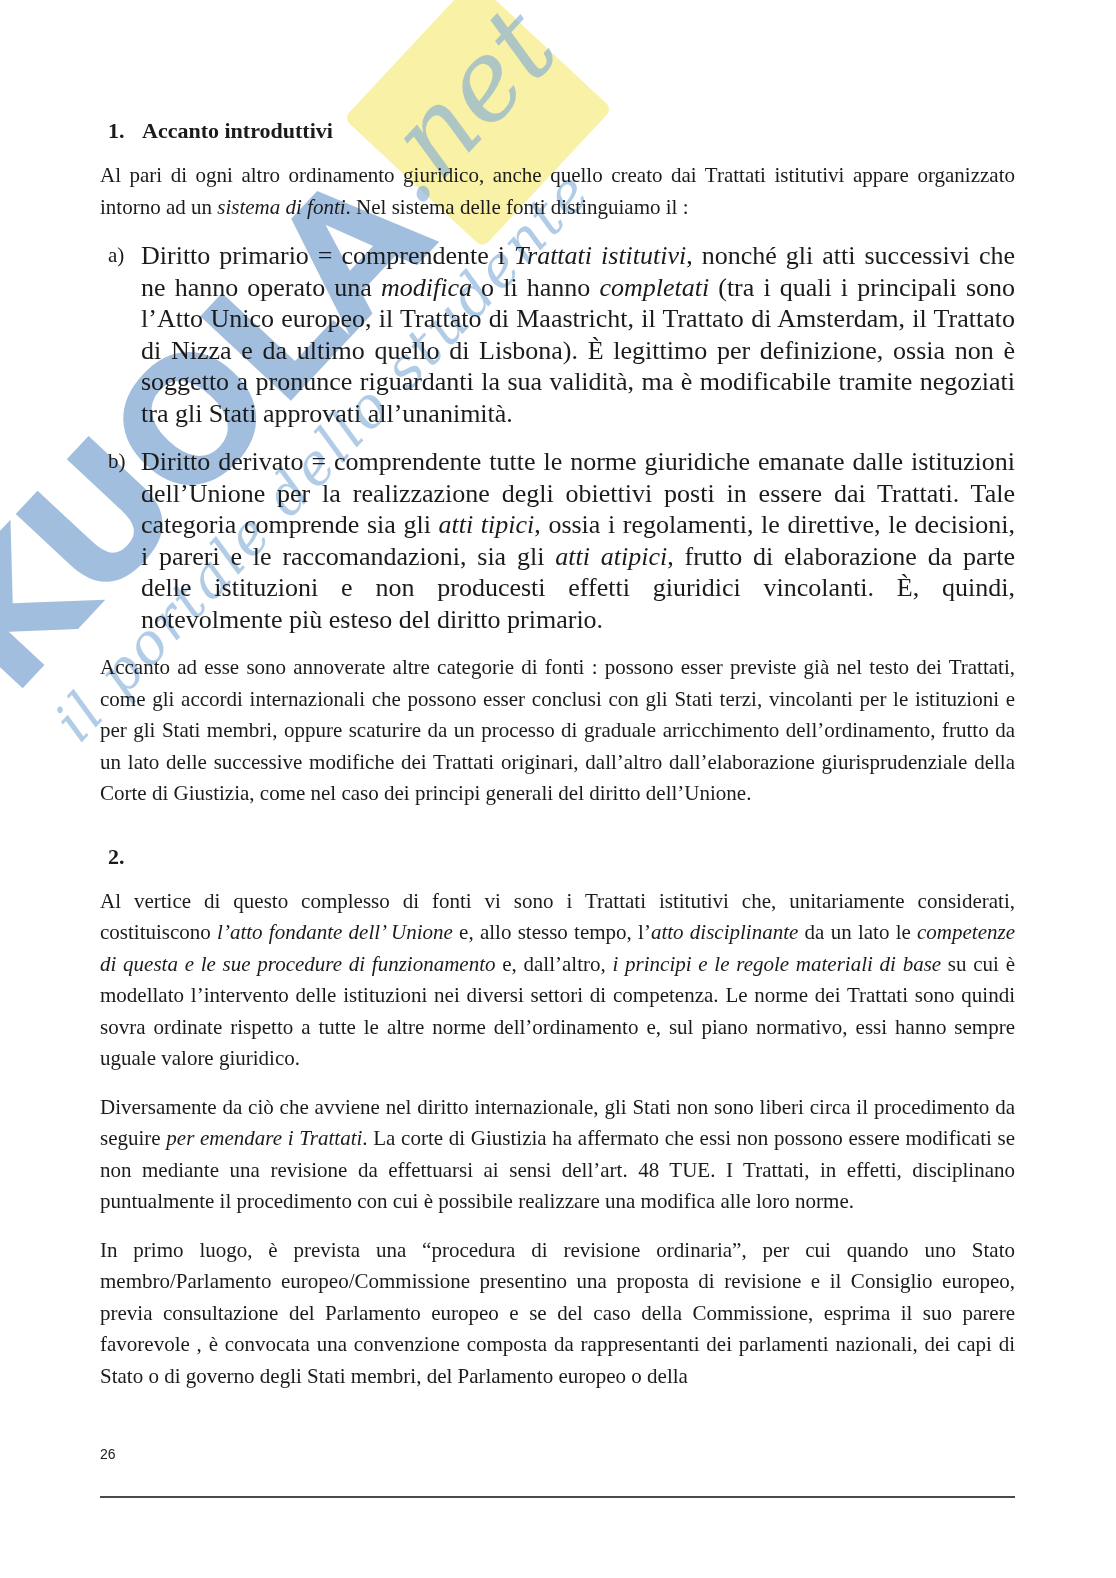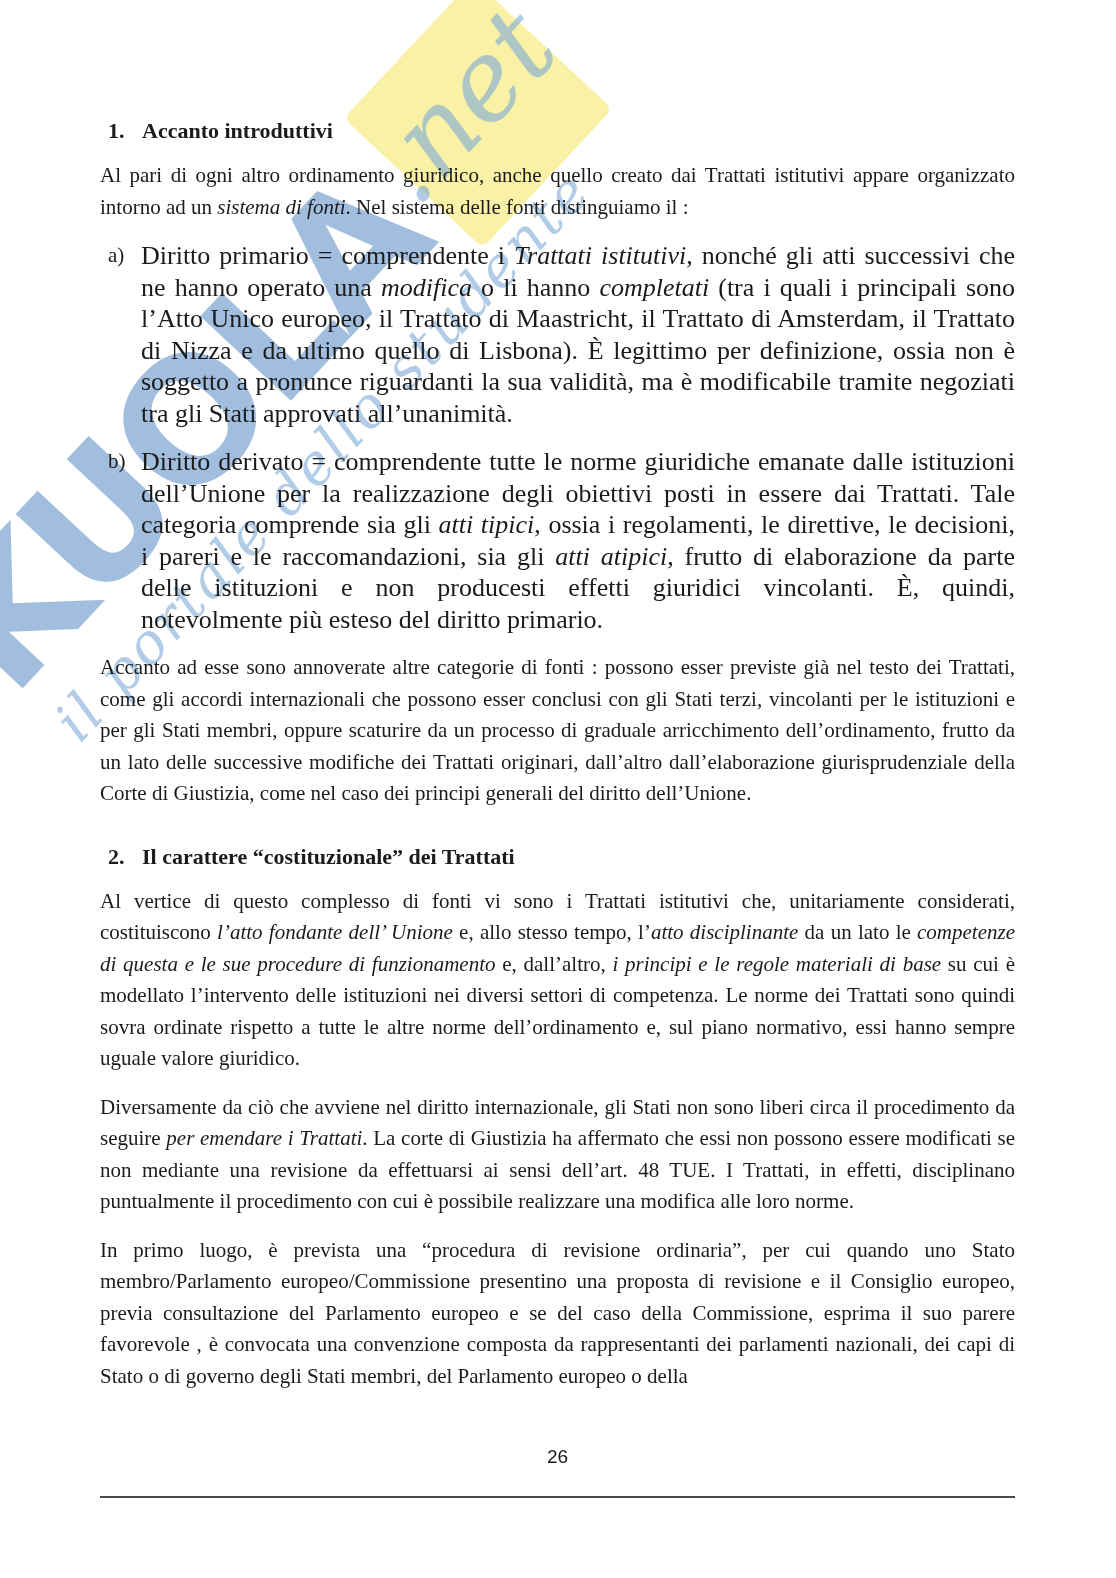--- a/index.html
+++ b/index.html
@@ -108,23 +108,23 @@
     line-height: 31.5px;
     text-align: justify;
   }
   em { font-style: italic; }
 
   
   .page-number {
     position: absolute;
     top: 1446px;
     left: 100px; width: 915px;
-    text-align: center;
+    text-align: left;
     font-family: "Liberation Sans", sans-serif;
-    font-size: 19px;
+    font-size: 14px;
     z-index: 1;
   }
   .footer-rule {
     position: absolute;
     top: 1496px;
     left: 100px; width: 915px;
     border-top: 2px solid var(--rule, #4a4a4a);
     z-index: 1;
   }
 </style>
@@ -160,21 +160,20 @@
 
   <div class="li">
     <span class="marker">b)</span>
     <div class="li-text"><span>Diritto derivato = comprendente tutte le norme giuridiche emanate dalle istituzioni dell’Unione per la realizzazione degli obiettivi posti in essere dai Trattati. Tale categoria comprende sia gli </span><em>atti tipici</em><span>, ossia i regolamenti, le direttive, le decisioni, i pareri e le raccomandazioni, sia gli </span><em>atti atipici</em><span>, frutto di elaborazione da parte delle istituzioni e non producesti effetti giuridici vincolanti. È, quindi, notevolmente più esteso del diritto primario.</span></div>
   </div>
 
   <p class="para"><span>Accanto ad esse sono annoverate altre categorie di fonti : possono esser previste già nel testo dei Trattati, come gli accordi internazionali che possono esser conclusi con gli Stati terzi, vincolanti per le istituzioni e per gli Stati membri, oppure scaturire da un processo di graduale arricchimento dell’ordinamento, frutto da un lato delle successive modifiche dei Trattati originari, dall’altro dall’elaborazione giurisprudenziale della Corte di Giustizia, come nel caso dei principi generali del diritto dell’Unione.</span></p>
 
   <div class="h2 spaced">
     <span class="num">2.</span>
-    <span>Il carattere “costituzionale” dei Trattati</span>
   </div>
 
   <p class="para"><span>Al vertice di questo complesso di fonti vi sono i Trattati istitutivi che, unitariamente considerati, costituiscono </span><em>l’atto fondante dell’ Unione</em><span> e, allo stesso tempo, l’</span><em>atto disciplinante</em><span> da un lato le </span><em>competenze di questa e le sue procedure di funzionamento</em><span> e, dall’altro, </span><em>i principi e le regole materiali di base</em><span> su cui è modellato l’intervento delle istituzioni nei diversi settori di competenza. Le norme dei Trattati sono quindi sovra ordinate rispetto a tutte le altre norme dell’ordinamento e, sul piano normativo, essi hanno sempre uguale valore giuridico.</span></p>
 
   <p class="para"><span>Diversamente da ciò che avviene nel diritto internazionale, gli Stati non sono liberi circa il procedimento da seguire </span><em>per emendare i Trattati</em><span>. La corte di Giustizia ha affermato che essi non possono essere modificati se non mediante una revisione da effettuarsi ai sensi dell’art. 48 TUE. I Trattati, in effetti, disciplinano puntualmente il procedimento con cui è possibile realizzare una modifica alle loro norme.</span></p>
 
   <p class="para"><span>In primo luogo, è prevista una “procedura di revisione ordinaria”, per cui quando uno Stato membro/Parlamento europeo/Commissione presentino una proposta di revisione e il Consiglio europeo, previa consultazione del Parlamento europeo e se del caso della Commissione, esprima il suo parere favorevole , è convocata una convenzione composta da rappresentanti dei parlamenti nazionali, dei capi di Stato o di governo degli Stati membri, del Parlamento europeo o della</span></p>
 
 </main>
 

